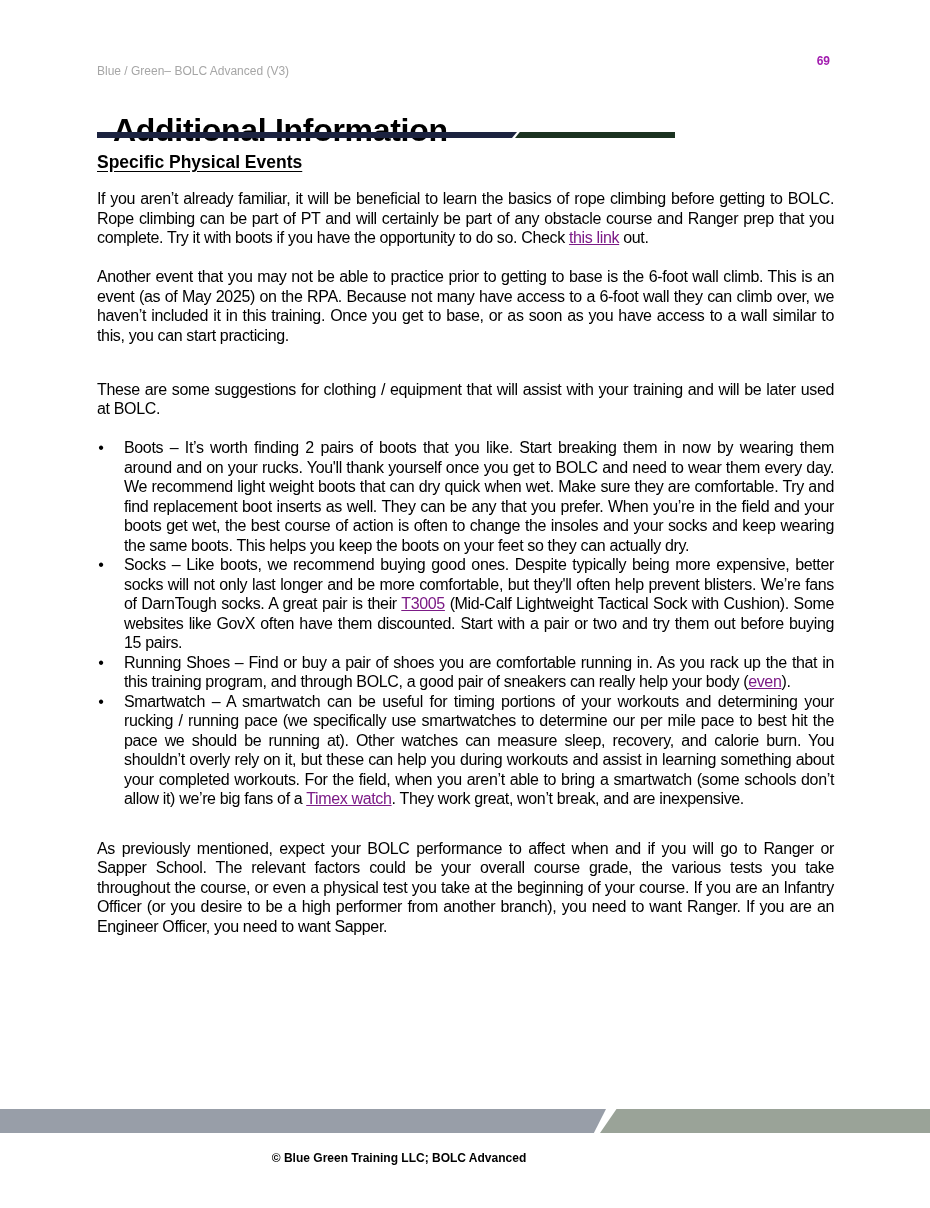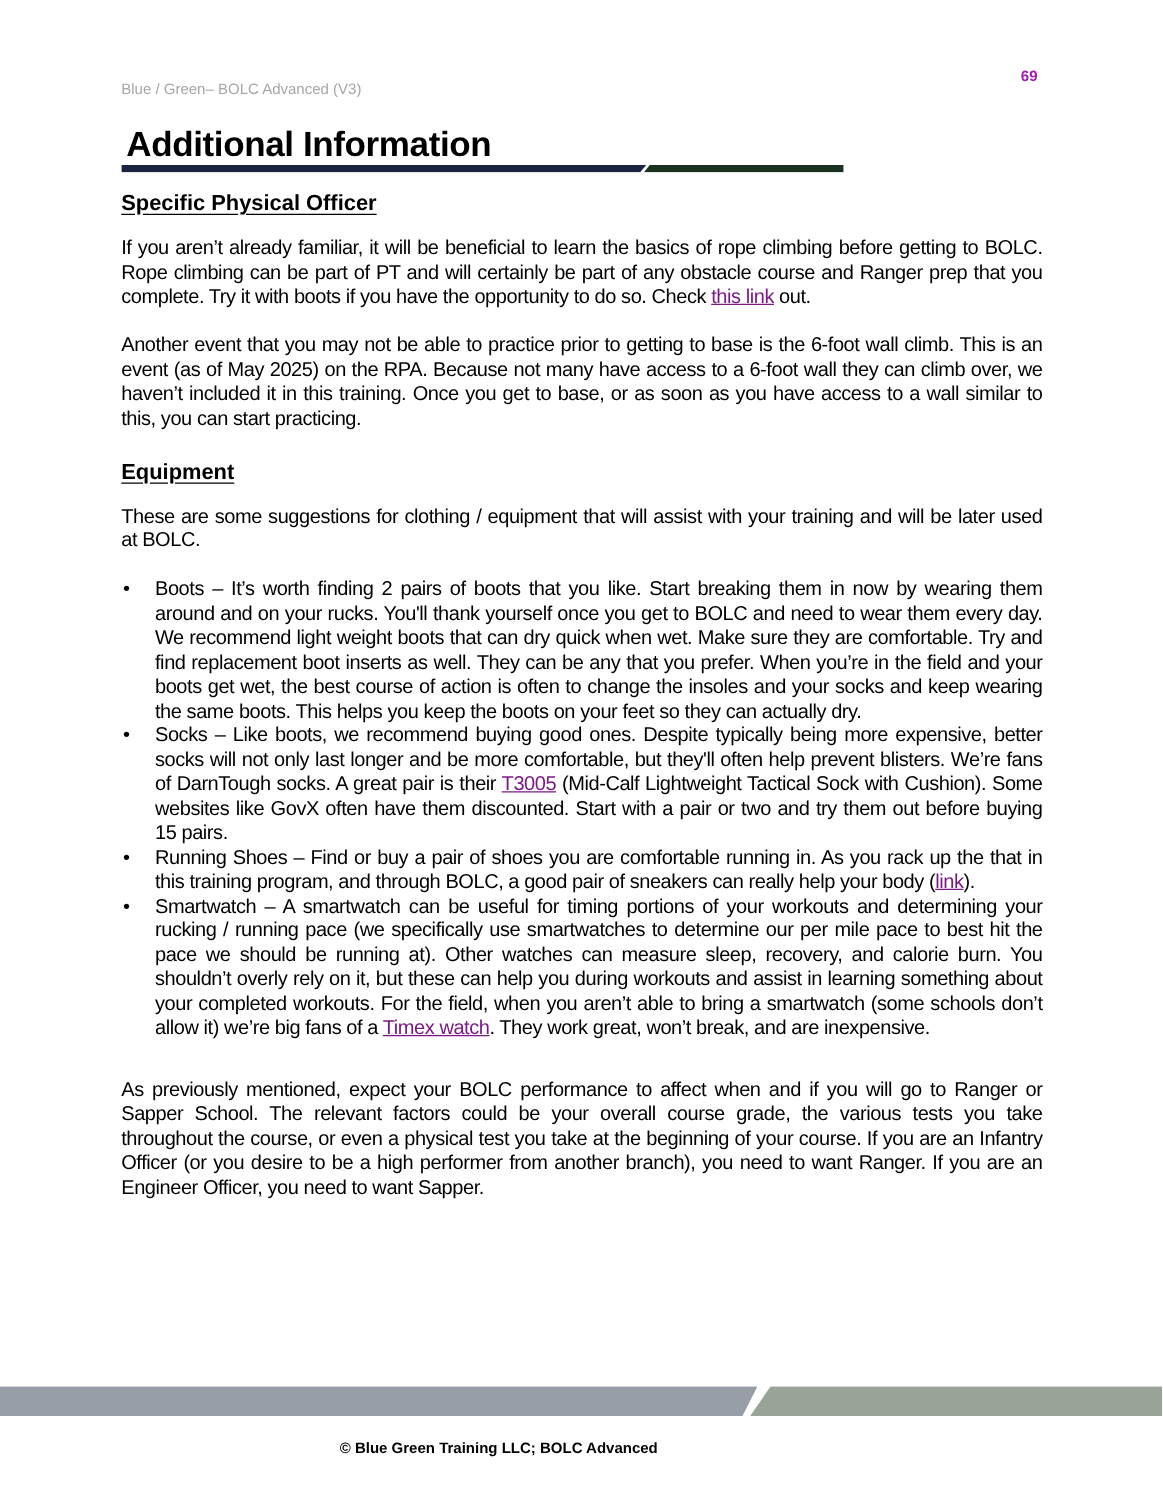--- a/index.html
+++ b/index.html
@@ -1,20 +1,20 @@
 <!DOCTYPE html>
 <html><head>
 <meta charset="utf-8">
 <style>
   html, body { margin: 0; padding: 0; background: #ffffff; }
   body { width: 930px; height: 1208px; position: relative; overflow: hidden;
          font-family: "Liberation Sans", sans-serif; color: #000; }
   .running-head { position: absolute; left: 97px; top: 64px; font-size: 12px; color: #a6a6a6; }
   .page-num { position: absolute; right: 100px; top: 54px; font-size: 12px; color: #a21caf; font-weight: bold; }
-  .title { position: absolute; left: 97px; top: 96px; margin: 4px; font-size: 28px; font-weight: bold; letter-spacing: -0.3px; }
+  .title { position: absolute; left: 97px; top: 96px; margin: 16px; font-size: 32px; font-weight: bold; letter-spacing: -0.3px; }
   .title-bar { position: absolute; left: 97px; top: 132px; width: 578px; height: 6px; }
   .title-bar .navy { position: absolute; left: 0; top: 0; width: 420px; height: 6px; background: #1c2340;
                      clip-path: polygon(0 0, 100% 0, 98.8% 100%, 0 100%); }
   .title-bar .green { position: absolute; left: 418px; top: 0; width: 160px; height: 6px; background: #1b3220;
                       clip-path: polygon(3% 0, 100% 0, 100% 100%, 0 100%); }
   .content { position: absolute; left: 97px; top: 150px; width: 737px; font-size: 16px; line-height: 19.5px; }
   .content h2 { margin: 0; font-size: 17.5px; font-weight: bold; text-decoration: underline; text-underline-offset: 3px; line-height: 24px; }
   .content p { margin: 0; text-align: justify; letter-spacing: -0.35px; }
   .gap-h { height: 15px; }
   .gap-p { height: 19.5px; }
@@ -36,35 +36,34 @@
 <div class="page-num">69</div>
 
 <h1 class="title">Additional Information</h1>
 <div class="title-bar">
   <div class="navy"></div>
   <div class="green"></div>
 </div>
 
 <div class="content">
 
-  <h2>Specific Physical Officer</h2>
+  <h2>Specific Physical Events</h2>
   <div class="gap-h"></div>
   <p><span>If you aren’t already familiar, it will be beneficial to learn the basics of rope climbing before getting to BOLC. Rope climbing can be part of PT and will certainly be part of any obstacle course and Ranger prep that you complete. Try it with boots if you have the opportunity to do so. Check </span><a class="doclink" href="#">this link</a><span> out.</span></p>
   <div class="gap-p"></div>
   <p>Another event that you may not be able to practice prior to getting to base is the 6-foot wall climb. This is an event (as of May 2025) on the RPA. Because not many have access to a 6-foot wall they can climb over, we haven’t included it in this training. Once you get to base, or as soon as you have access to a wall similar to this, you can start practicing.</p>
   <div class="gap-p"></div>
 
-  <h2>Equipment</h2>
   <div class="gap-h"></div>
   <p>These are some suggestions for clothing / equipment that will assist with your training and will be later used at BOLC.</p>
   <div class="gap-p"></div>
   <ul>
     <li><span class="bullet">•</span><span>Boots – It’s worth finding 2 pairs of boots that you like. Start breaking them in now by wearing them around and on your rucks. You'll thank yourself once you get to BOLC and need to wear them every day. We recommend light weight boots that can dry quick when wet. Make sure they are comfortable. Try and find replacement boot inserts as well. They can be any that you prefer. When you’re in the field and your boots get wet, the best course of action is often to change the insoles and your socks and keep wearing the same boots. This helps you keep the boots on your feet so they can actually dry.</span></li>
     <li><span class="bullet">•</span><span>Socks – Like boots, we recommend buying good ones. Despite typically being more expensive, better socks will not only last longer and be more comfortable, but they'll often help prevent blisters. We’re fans of DarnTough socks. A great pair is their </span><a class="doclink" href="#">T3005</a><span> (Mid-Calf Lightweight Tactical Sock with Cushion). Some websites like GovX often have them discounted. Start with a pair or two and try them out before buying 15 pairs.</span></li>
-    <li><span class="bullet">•</span><span>Running Shoes – Find or buy a pair of shoes you are comfortable running in. As you rack up the that in this training program, and through BOLC, a good pair of sneakers can really help your body (</span><a class="doclink" href="#">link</a><span>).</span></li>
+    <li><span class="bullet">•</span><span>Running Shoes – Find or buy a pair of shoes you are comfortable running in. As you rack up the that in this training program, and through BOLC, a good pair of sneakers can really help your body (</span><a class="doclink" href="#">even</a><span>).</span></li>
     <li><span class="bullet">•</span><span>Smartwatch – A smartwatch can be useful for timing portions of your workouts and determining your rucking / running pace (we specifically use smartwatches to determine our per mile pace to best hit the pace we should be running at). Other watches can measure sleep, recovery, and calorie burn. You shouldn’t overly rely on it, but these can help you during workouts and assist in learning something about your completed workouts. For the field, when you aren’t able to bring a smartwatch (some schools don’t allow it) we’re big fans of a </span><a class="doclink" href="#">Timex watch</a><span>. They work great, won’t break, and are inexpensive.</span></li>
   </ul>
   <div class="gap-h"></div>
 
   <div class="gap-h"></div>
   <p>As previously mentioned, expect your BOLC performance to affect when and if you will go to Ranger or Sapper School. The relevant factors could be your overall course grade, the various tests you take throughout the course, or even a physical test you take at the beginning of your course. If you are an Infantry Officer (or you desire to be a high performer from another branch), you need to want Ranger. If you are an Engineer Officer, you need to want Sapper.</p>
 </div>
 
 <div class="footer-band">
   <div class="left"></div>

